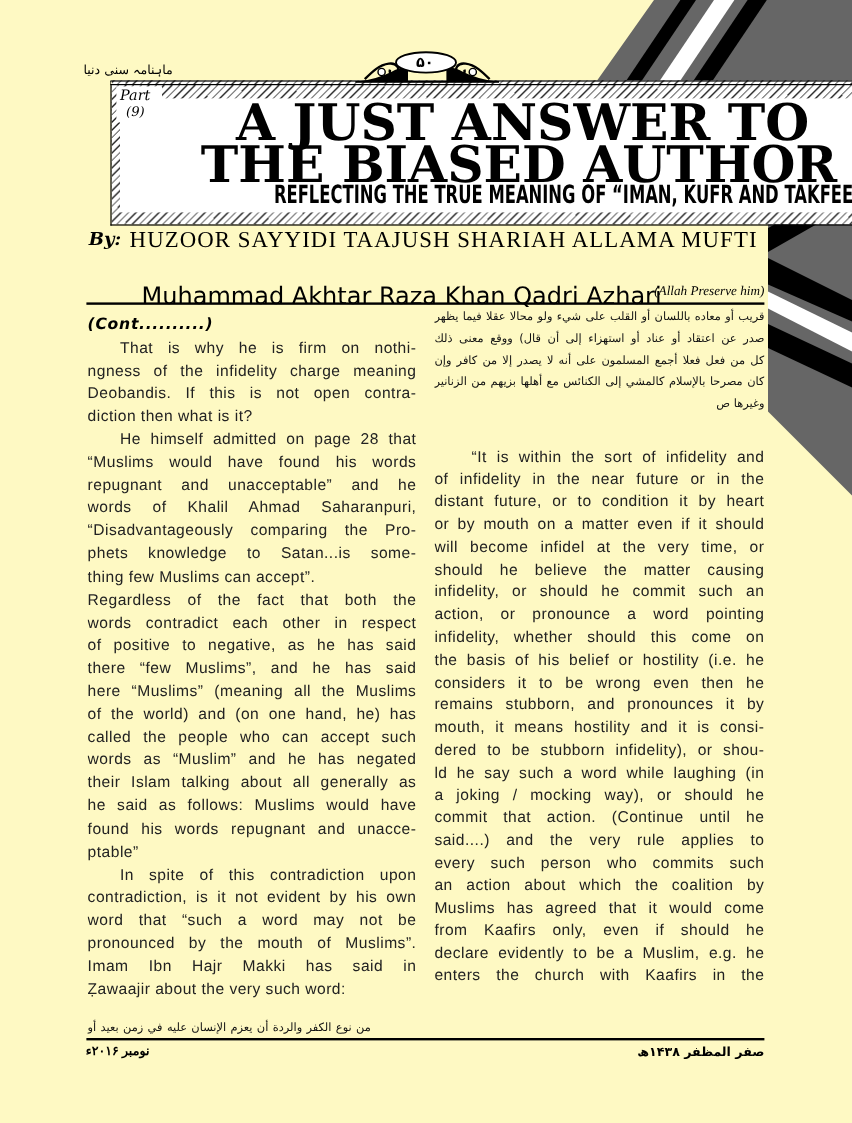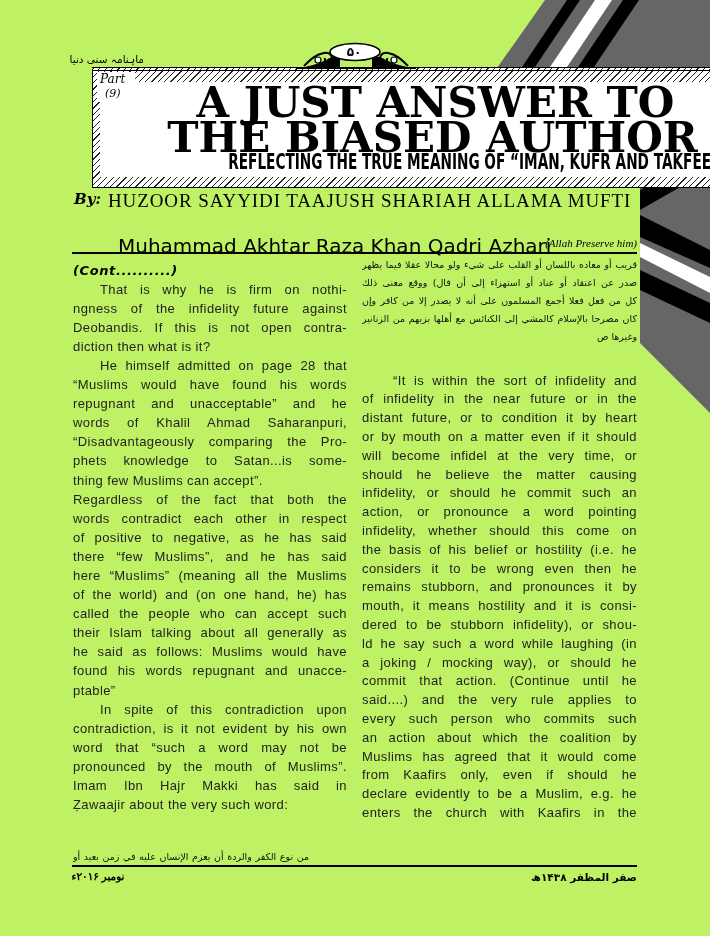--- a/index.html
+++ b/index.html
@@ -1,18 +1,18 @@
 <!DOCTYPE html>
 <html><head>
 <meta charset="utf-8">
 <style>
   html, body { margin: 0; padding: 0; background: #ffffff; }
   #page {
     position: relative; width: 710px; height: 936px; overflow: hidden;
-    background: #bef264; color: #1e1e1e;
+    background: #fef9c3; color: #1e1e1e;
     font-family: "Liberation Sans", sans-serif;
   }
   .deco { position: absolute; left: 0; top: 0; width: 710px; height: 936px; z-index: 0; }
   .abs { position: absolute; z-index: 2; }
 
   
   .mag-name { left: 70px; top: 51px; width: 74px; font-family: "DejaVu Sans", sans-serif;
     font-size: 10.5px; line-height: 16px; direction: rtl; text-align: right; color: #000; white-space: nowrap; }
   .ornament { left: 296px; top: 40px; width: 120px; height: 30px; z-index: 3; }
   .ornament svg { position: absolute; left: 0; top: 0; }
@@ -127,21 +127,21 @@
   <div class="abs author">Muhammad Akhtar Raza Khan Qadri Azhari</div>
   <div class="abs blessing">(Allah Preserve him)</div>
 
   <div class="rule top"></div>
 
   <div class="col left">
     <div class="ln cont">(Cont..........)</div>
 
     <div>
       <div class="ln ind">That is why he is firm on nothi-</div>
-      <div class="ln">ngness of the infidelity future against</div>
+      <div class="ln">ngness of the infidelity charge meaning</div>
       <div class="ln">Deobandis. If this is not open contra-</div>
       <div class="ln last">diction then what is it?</div>
     </div>
 
     <div>
       <div class="ln ind">He himself admitted on page 28 that</div>
       <div class="ln">“Muslims would have found his words</div>
       <div class="ln">repugnant and unacceptable” and he</div>
       <div class="ln">words of Khalil Ahmad Saharanpuri,</div>
       <div class="ln">“Disadvantageously comparing the Pro-</div>
@@ -150,20 +150,21 @@
     </div>
 
     <div>
       <div class="ln">Regardless of the fact that both the</div>
       <div class="ln">words contradict each other in respect</div>
       <div class="ln">of positive to negative, as he has said</div>
       <div class="ln">there “few Muslims”, and he has said</div>
       <div class="ln">here “Muslims” (meaning all the Muslims</div>
       <div class="ln">of the world) and (on one hand, he) has</div>
       <div class="ln">called the people who can accept such</div>
+      <div class="ln">words as “Muslim” and he has negated</div>
       <div class="ln">their Islam talking about all generally as</div>
       <div class="ln">he said as follows: Muslims would have</div>
       <div class="ln">found his words repugnant and unacce-</div>
       <div class="ln last">ptable”</div>
     </div>
 
     <div>
       <div class="ln ind">In spite of this contradiction upon</div>
       <div class="ln">contradiction, is it not evident by his own</div>
       <div class="ln">word that “such a word may not be</div>

